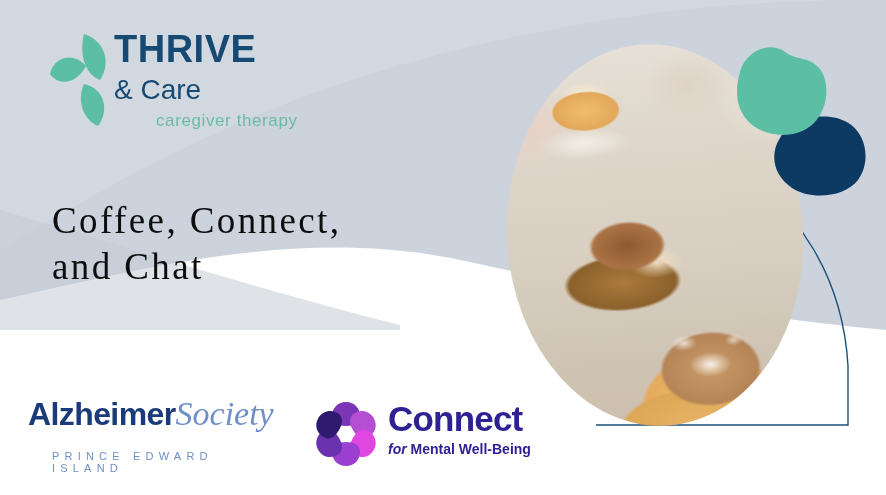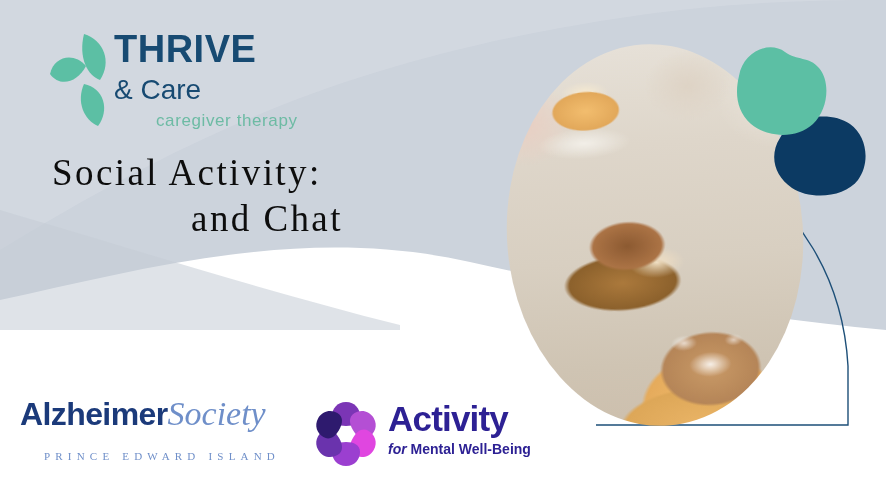--- a/index.html
+++ b/index.html
@@ -100,35 +100,35 @@
   }
 
   
   .headline{
     position:absolute;left:52px;top:150px;width:430px;
     font-family:"Liberation Serif", serif;
     color:#0d0d0d;
   }
   .headline .l1{font-size:37px;letter-spacing:2.4px;line-height:46px;}
   .headline .l2{font-size:37px;letter-spacing:2.4px;line-height:46px;margin-top:48px;}
-  .headline .l3{font-size:37px;letter-spacing:2.4px;line-height:46px;text-align:center;}
-
-  
-  .logo-alz{position:absolute;left:20px;top:396px;width:262px;height:72px;}
+  .headline .l3{font-size:37px;letter-spacing:2.4px;line-height:46px;}
+
+  
+  .logo-alz{position:absolute;left:28px;top:396px;width:262px;height:72px;}
   .alz-row{white-space:nowrap;line-height:36px;}
   .alz-a{
     font-family:"Liberation Sans", sans-serif;font-weight:bold;
     font-size:32px;color:#1b3a7a;letter-spacing:-0.6px;
   }
   .alz-s{
     font-family:"Liberation Serif", serif;font-style:italic;
     font-size:34px;color:#6f8fc9;letter-spacing:0px;
   }
   .alz-sub{
-    font-family:Liberation Serif, serif;
+    font-family:Liberation Sans, sans-serif;
     font-size:11px;color:#6f8fc9;letter-spacing:5.2px;
     margin-top:12px;margin-left:24px;
   }
 
   .logo-alliance{position:absolute;left:312px;top:398px;width:230px;height:72px;}
   .alliance-ring{position:absolute;left:0;top:2px;width:68px;height:68px;}
   .alliance-words{position:absolute;left:76px;top:2px;}
   .alliance-name{
     font-family:"Liberation Sans", sans-serif;font-weight:bold;
     font-size:35px;color:#2d2194;letter-spacing:-0.8px;line-height:38px;
@@ -182,21 +182,21 @@
       </svg>
     </div>
     <div class="logo-words">
       <div class="thrive-word">THRIVE</div>
       <div class="care-word">&amp; Care</div>
       <div class="tagline">caregiver therapy</div>
     </div>
   </div>
 
   <div class="headline">
-    <div class="l1">Social Activity:</div>
+    <div class="l2">Coffee, Connect,</div>
     <div class="l3">and Chat</div>
   </div>
 
   <div class="logo-alz">
     <div class="alz-row">
       <span class="alz-a">Alzheimer</span><span class="alz-s">Society</span>
     </div>
     <div class="alz-sub">PRINCE EDWARD ISLAND</div>
   </div>
 
@@ -213,18 +213,18 @@
 
           <path transform="rotate(180 34 34)" d="M34 2 C43 2 48 9 48 16 C48 23 42 26 34 26 C26 26 20 23 20 16 C20 9 25 2 34 2 Z" fill="#9b3fd0"></path>
 
           <path transform="rotate(240 34 34)" d="M34 2 C43 2 48 9 48 16 C48 23 42 26 34 26 C26 26 20 23 20 16 C20 9 25 2 34 2 Z" fill="#6a33ad"></path>
 
           <path transform="rotate(300 34 34)" d="M34 2 C43 2 48 9 48 16 C48 23 42 26 34 26 C26 26 20 23 20 16 C20 9 25 2 34 2 Z" fill="#2e1a6e"></path>
         </g>
       </svg>
     </div>
     <div class="alliance-words">
-      <div class="alliance-name">Activity</div>
+      <div class="alliance-name">Connect</div>
       <div class="alliance-sub"><span class="it">for</span> <span class="bd">Mental Well-Being</span></div>
     </div>
   </div>
 
 </div>
 
 </body></html>

